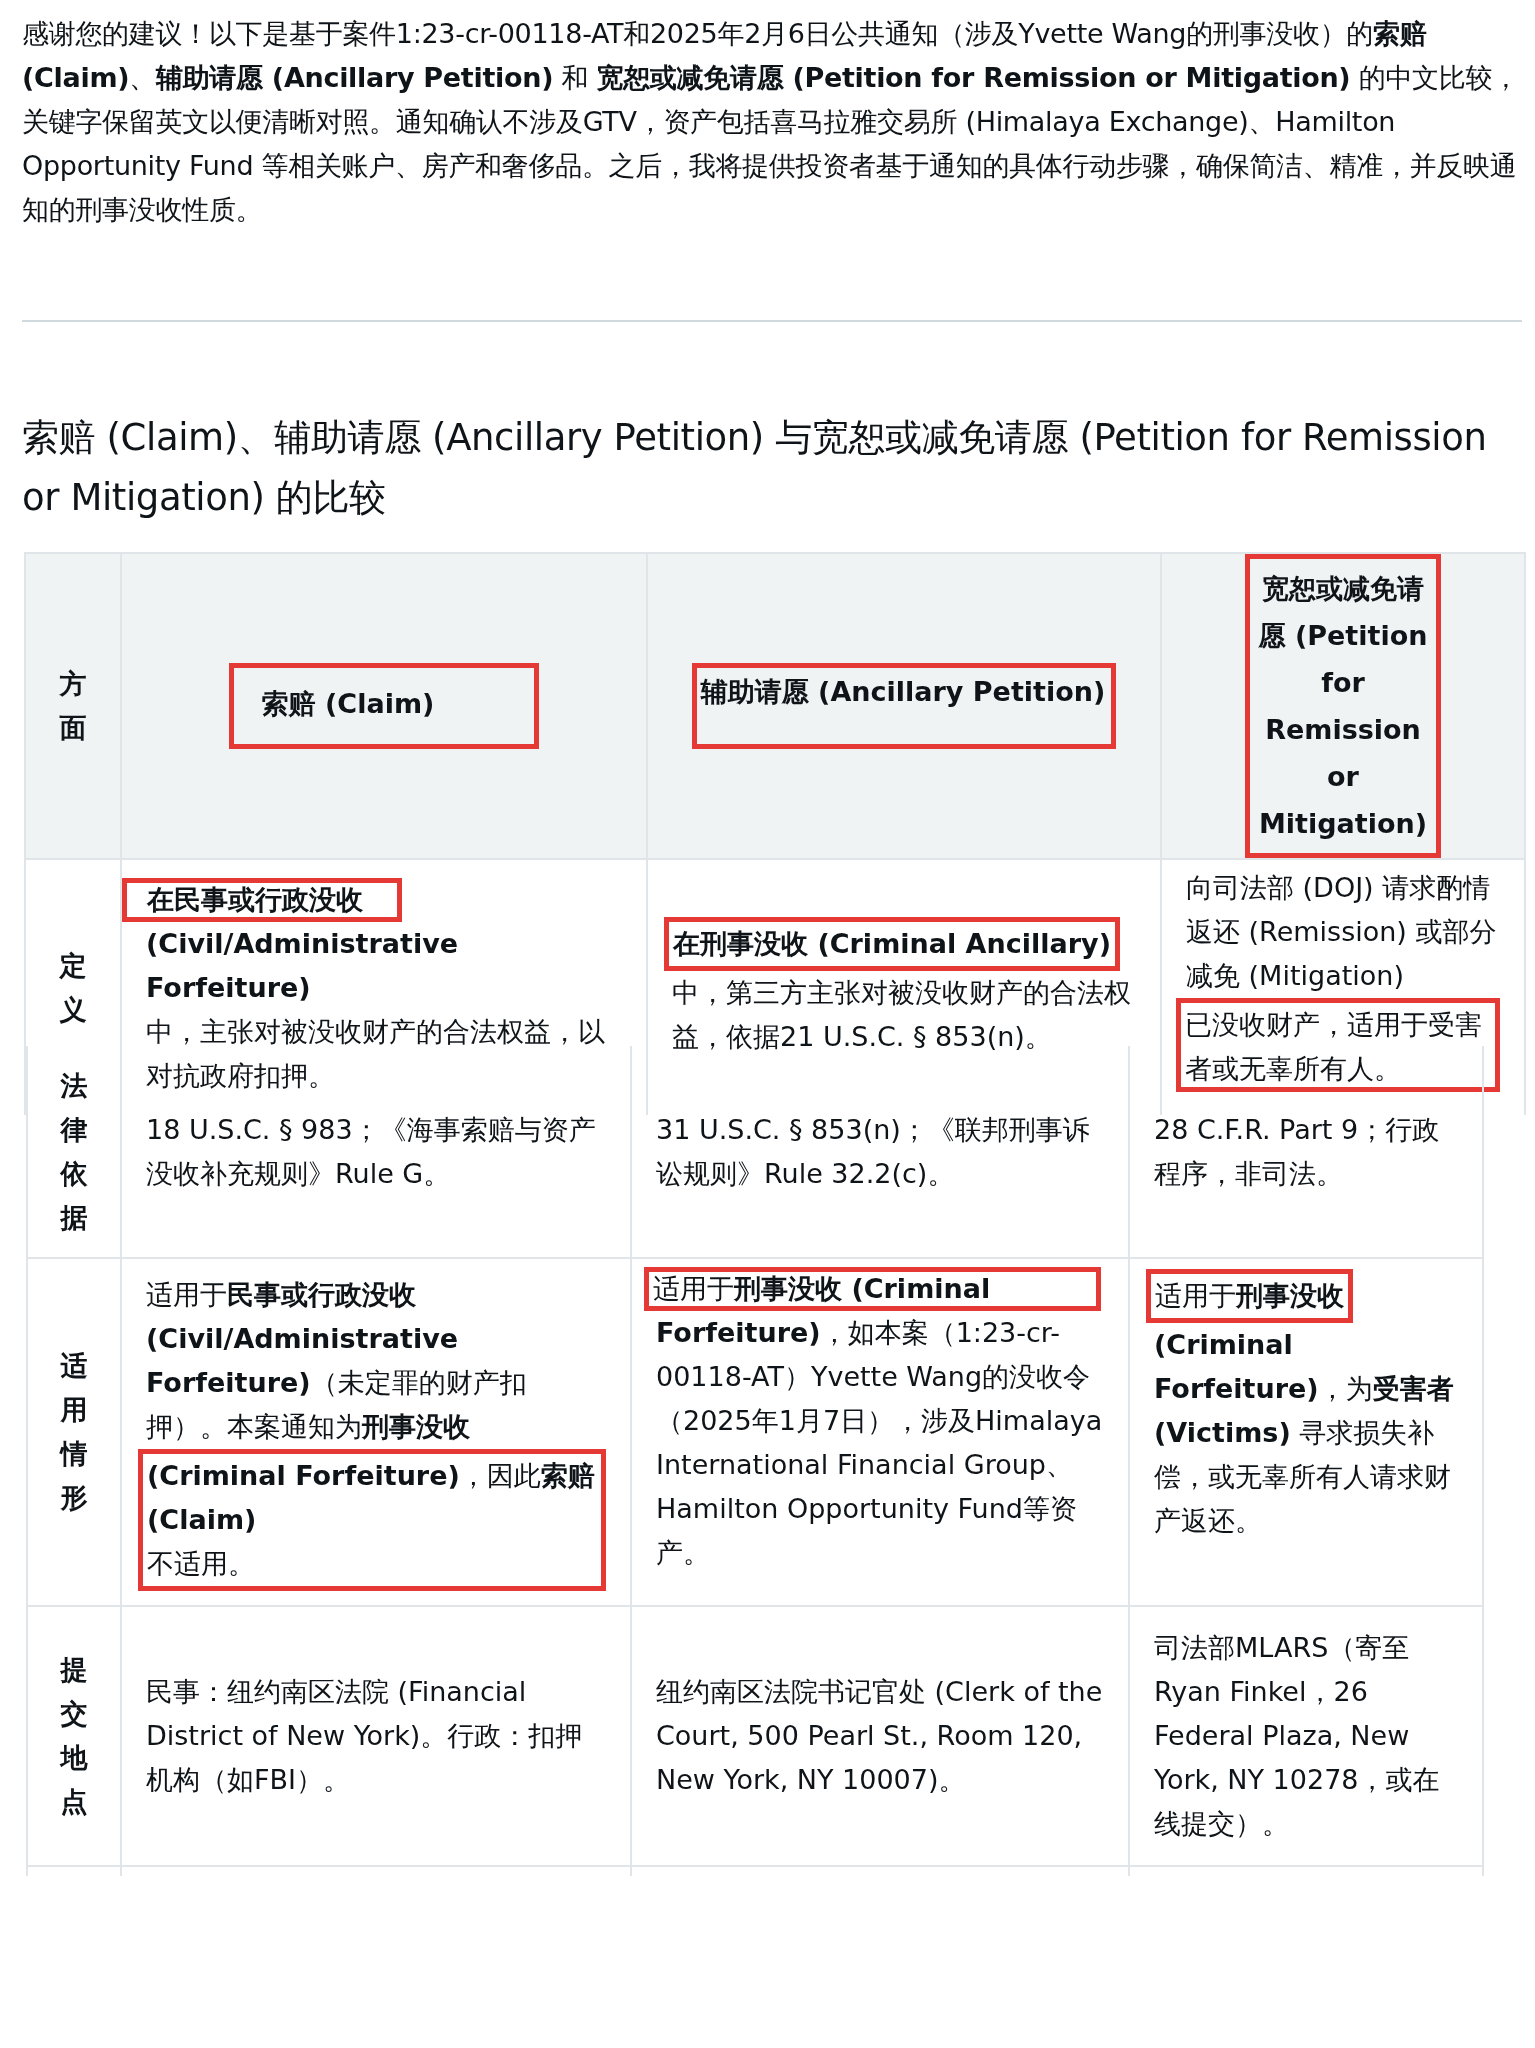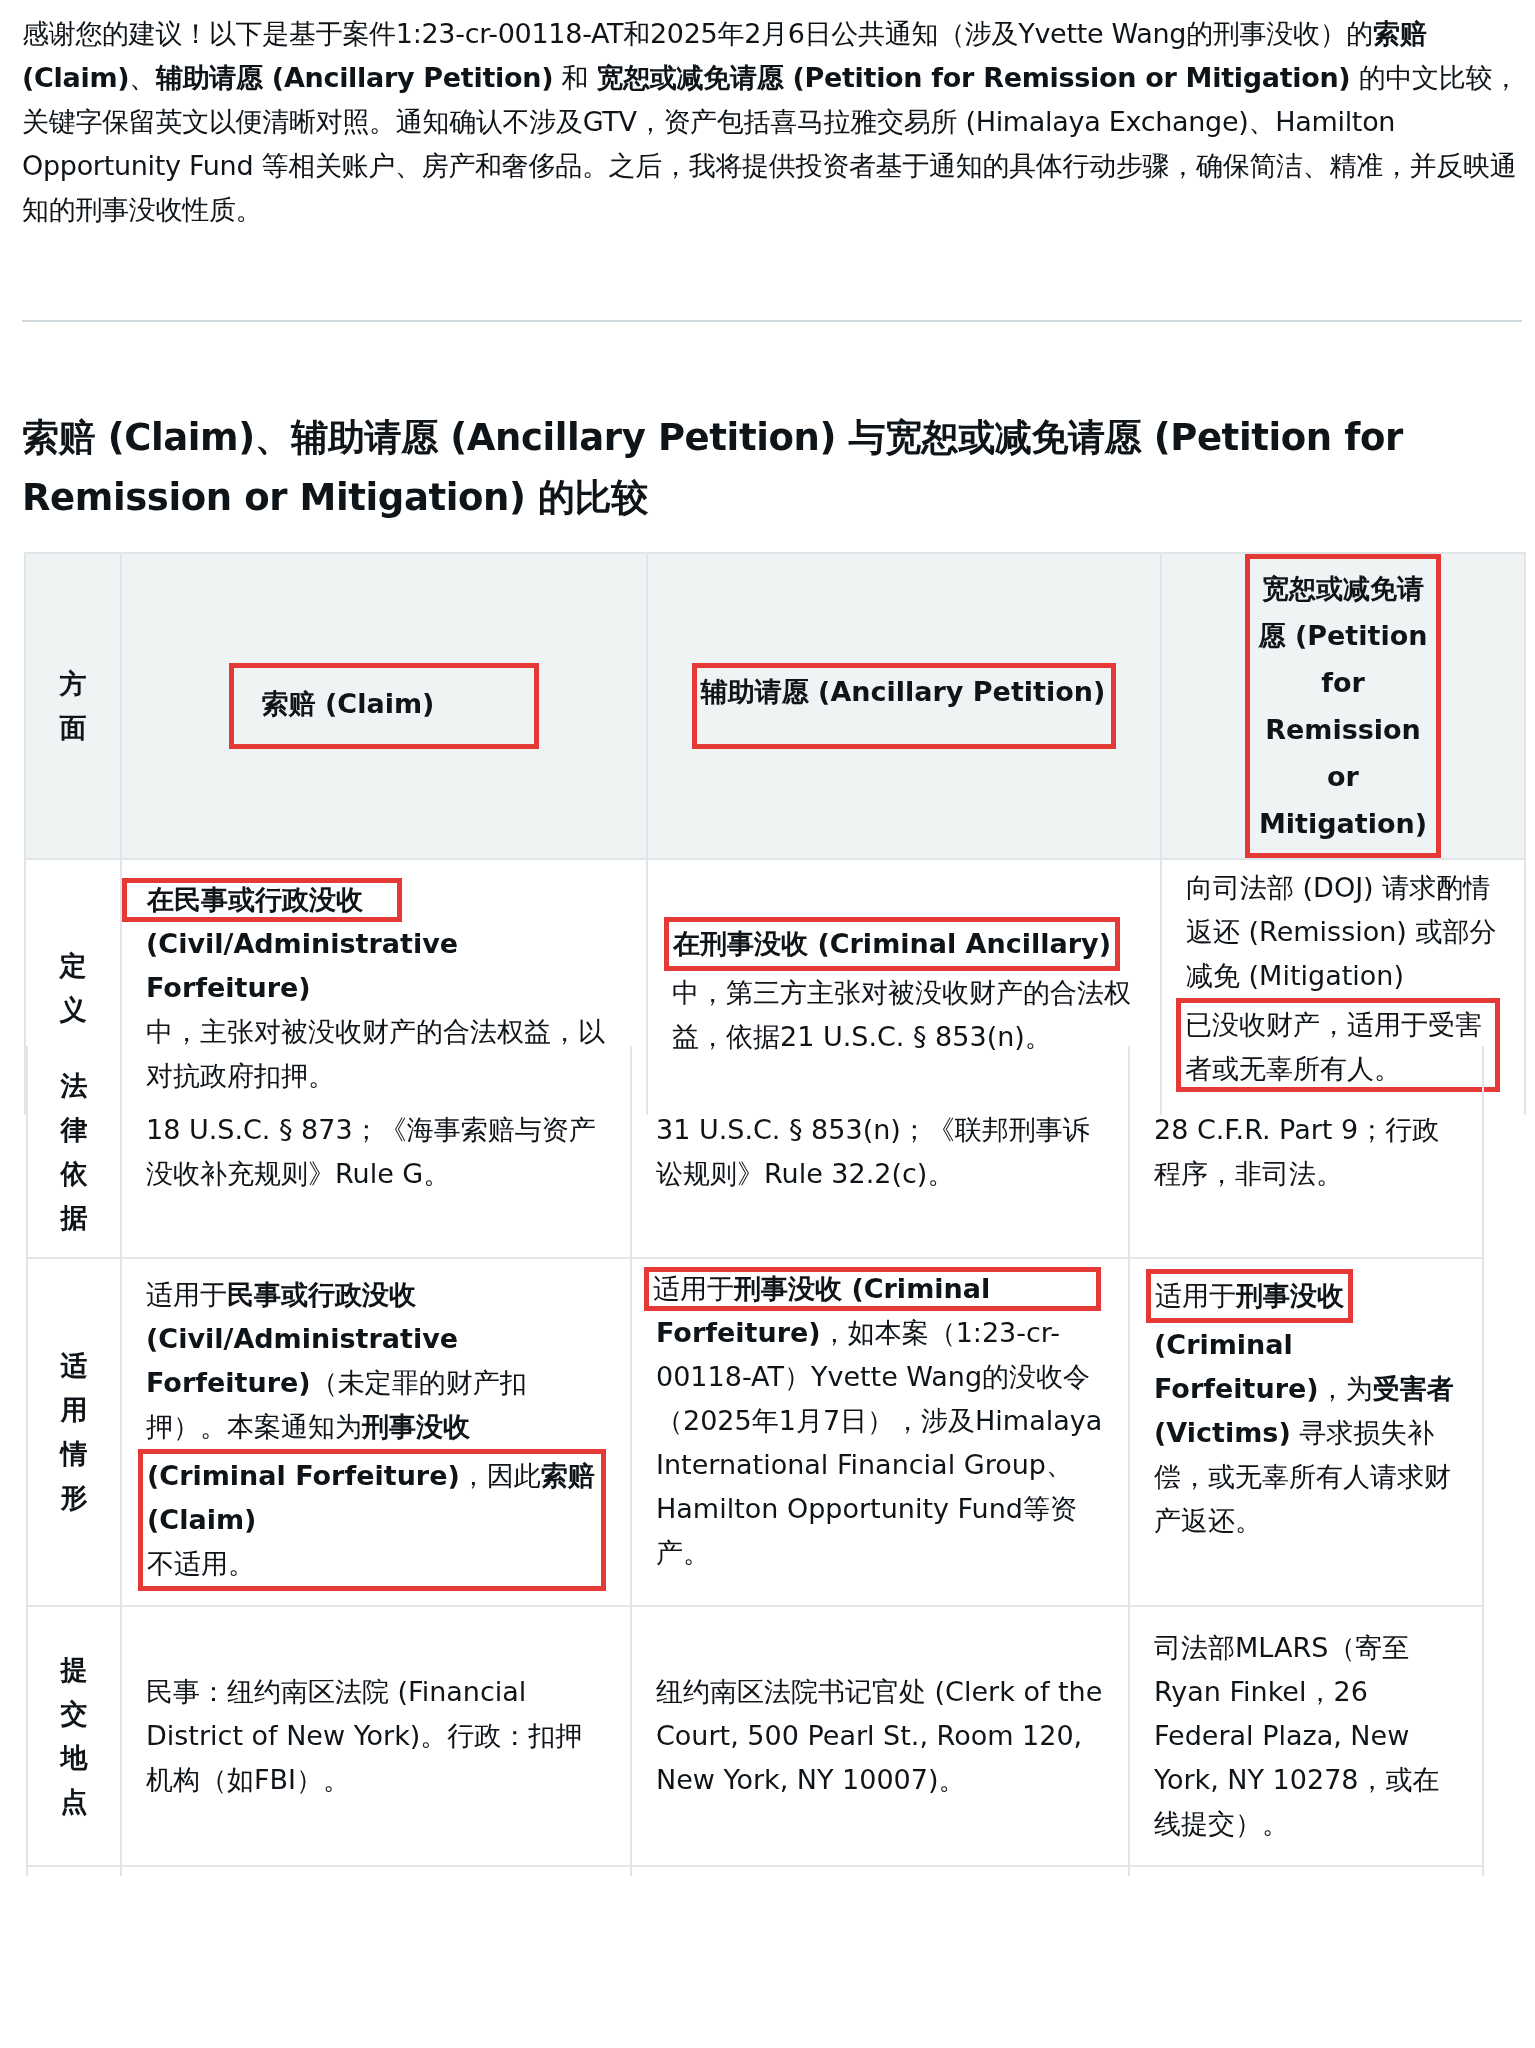--- a/index.html
+++ b/index.html
@@ -1,21 +1,21 @@
 <!DOCTYPE html>
 <html><head>
 <meta charset="utf-8">
 <style>
   html, body { margin:0; padding:0; background:#ffffff; }
   body { width:1535px; height:2048px; position:relative; overflow:hidden;
          font-family:"DejaVu Sans","Liberation Sans",sans-serif; color:#0f1419; }
   .intro { position:absolute; left:22px; top:12px; width:1500px; font-size:27px; line-height:44px; letter-spacing:-0.3px; }
   .intro b { font-weight:700; }
   .divider { position:absolute; left:22px; top:320px; width:1500px; height:2px; background:#cfd9de; }
-  .heading { position:absolute; left:22px; top:408px; width:1480px; font-size:37px; line-height:60px; font-weight:700; letter-spacing:-0.4px; }
+  .heading { position:absolute; left:22px; top:408px; width:1480px; font-size:37px; line-height:60px; font-weight:400; letter-spacing:-0.4px; }
   table { border-collapse:collapse; position:absolute; table-layout:fixed; }
   td, th { border:2px solid #dfe5e8; font-size:27px; line-height:44px; padding:0; vertical-align:middle; }
   th { background:#eff3f4; font-weight:700; }
   .aspect { text-align:center; font-weight:700; width:40px; }
   .aspect span { display:block; line-height:44px; }
   .cell { padding:10px 24px; text-align:left; }
   .hlbox { border:5px solid #e53935; display:inline-block; padding:0 4px; }
   b { font-weight:700; }
   #t1 { left:24px; top:552px; width:1500px; }
   #t2 { left:26px; top:1046px; width:1456px; }
@@ -68,21 +68,21 @@
       <col style="width:354px">
     </colgroup>
   <tbody>
       <tr style="height:212px">
     <td class="aspect" style="border-top:none">
           <span>法</span>
           <span>律</span>
           <span>依</span>
           <span>据</span>
         </td>
-    <td class="cell" style="border-top:none">18 U.S.C. § 873；《海事索赔与资产没收补充规则》Rule G。</td>
+    <td class="cell" style="border-top:none">18 U.S.C. § 983；《海事索赔与资产没收补充规则》Rule G。</td>
     <td class="cell" style="border-top:none">31 U.S.C. § 853(n)；《联邦刑事诉讼规则》Rule 32.2(c)。</td>
     <td class="cell" style="border-top:none">28 C.F.R. Part 9；行政程序，非司法。</td>
   </tr>
   <tr style="height:348px">
     <td class="aspect">
           <span>适</span>
           <span>用</span>
           <span>情</span>
           <span>形</span>
         </td>

